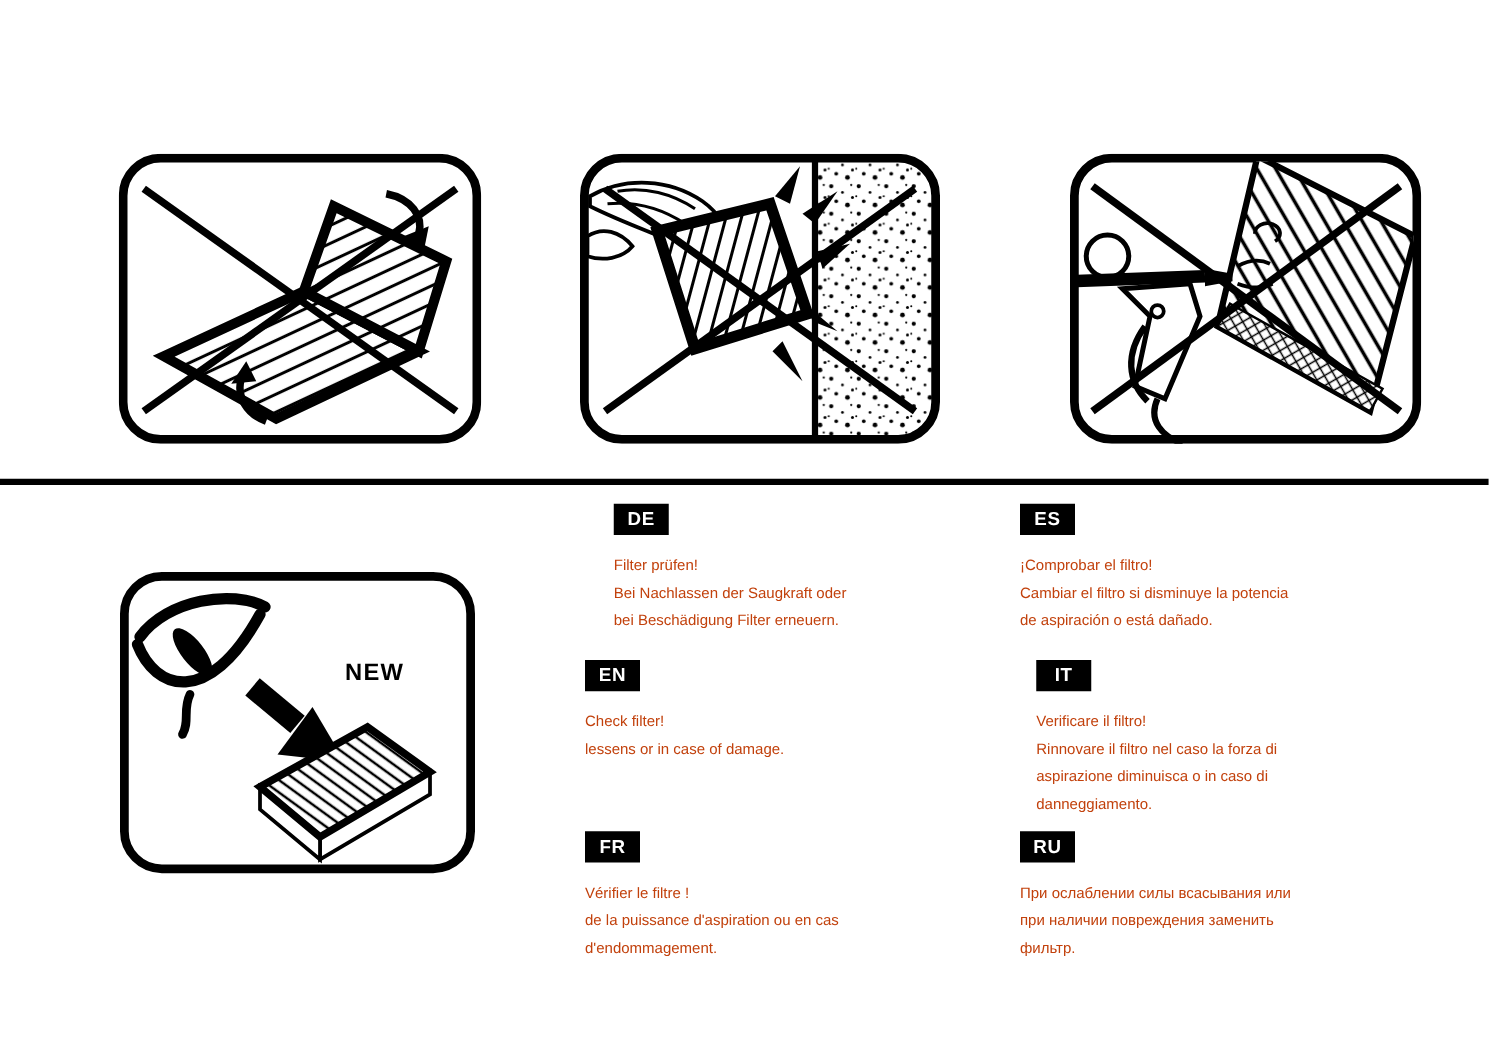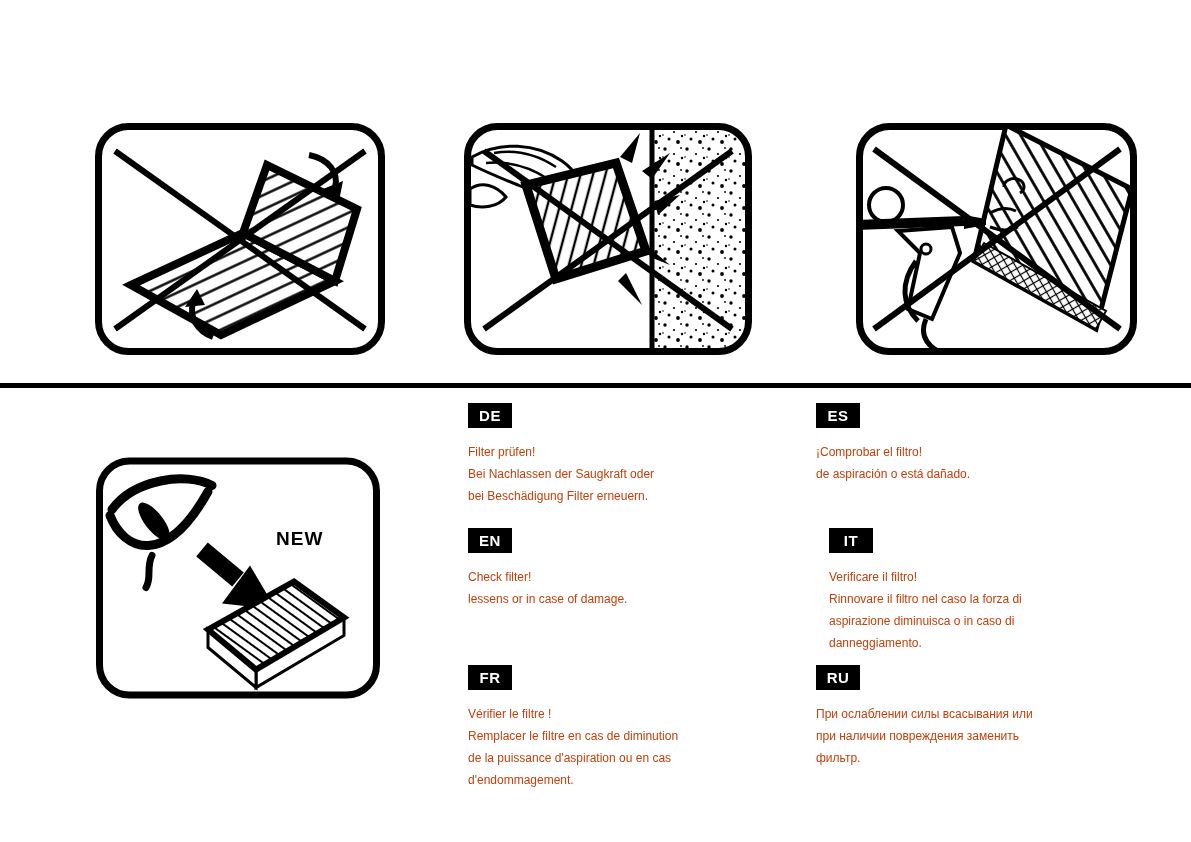--- a/index.html
+++ b/index.html
@@ -163,51 +163,51 @@
       <polygon points="160,212 248,160 248,178 160,230" fill="#fff" stroke="#000" stroke-width="3"></polygon>
       <polygon points="112,172 160,212 160,230 112,190" fill="#fff" stroke="#000" stroke-width="3"></polygon>
       <polygon points="112,172 198,124 248,160 160,212" fill="url(#p4s)" stroke="#000" stroke-width="6"></polygon>
     </g>
   </svg>
   <span class="new-label">NEW</span>
 </div>
 
 <div class="divider"></div>
 
-<div class="lang-section col-left" style="top:403px;">
+<div class="lang-section col-left" style="top:403px;margin-left:23px;">
   <span class="lang-badge">DE</span>
   <div class="lang-text">
     <div class="line">Filter prüfen!</div>
     <div class="line">Bei Nachlassen der Saugkraft oder</div>
     <div class="line">bei Beschädigung Filter erneuern.</div>
   </div>
 </div>
 
 <div class="lang-section col-left" style="top:528px;">
   <span class="lang-badge">EN</span>
   <div class="lang-text">
     <div class="line">Check filter!</div>
     <div class="line">lessens or in case of damage.</div>
   </div>
 </div>
 
 <div class="lang-section col-left" style="top:665px;">
   <span class="lang-badge">FR</span>
   <div class="lang-text">
     <div class="line">Vérifier le filtre !</div>
-    <div class="line">Remplacer le filtre en cas de diminution</div>
     <div class="line">de la puissance d'aspiration ou en cas</div>
     <div class="line">d'endommagement.</div>
   </div>
 </div>
 
 <div class="lang-section col-right" style="top:403px;">
   <span class="lang-badge">ES</span>
   <div class="lang-text">
     <div class="line">¡Comprobar el filtro!</div>
+    <div class="line">Cambiar el filtro si disminuye la potencia</div>
     <div class="line">de aspiración o está dañado.</div>
   </div>
 </div>
 
 <div class="lang-section col-right" style="top:528px;margin-left:13px;">
   <span class="lang-badge">IT</span>
   <div class="lang-text">
     <div class="line">Verificare il filtro!</div>
     <div class="line">Rinnovare il filtro nel caso la forza di</div>
     <div class="line">aspirazione diminuisca o in caso di</div>

